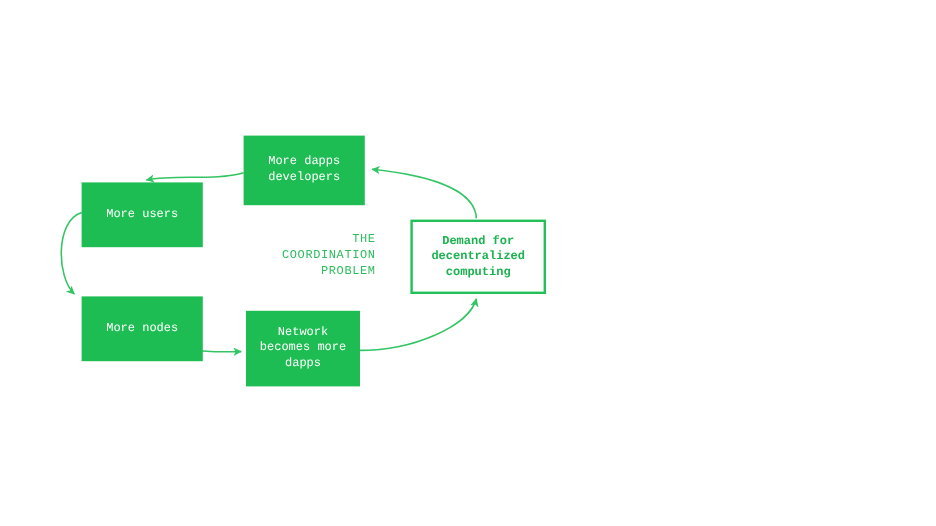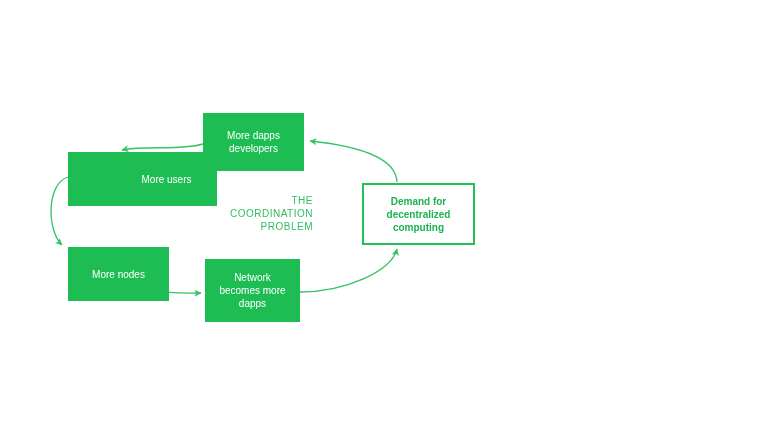--- a/index.html
+++ b/index.html
@@ -10,45 +10,44 @@
     --outline-box-border:#22c158;
     --outline-box-text:#1bb34f;
     --center-text:#2fbd5f;
   }
   html,body{margin:0;padding:0;background:#ffffff;}
   .canvas{
     position:relative;
     width:780px;height:438px;
     background:var(--background);
     overflow:hidden;
-    font-family:Liberation Sans, sans-serif;
+    font-family:Liberation Mono, monospace;
   }
   .edges{position:absolute;left:0;top:0;width:780px;height:438px;}
   .edge{stroke:var(--arrow);fill:none;stroke-width:1.3px;}
   .arrowhead-shape{fill:var(--arrow);stroke:none;}
   .node{
     position:absolute;
     display:flex;align-items:center;justify-content:center;
     text-align:center;
     font-size:10px;line-height:13px;
     white-space:pre-line;
   }
   .node.filled{
     background:var(--box-fill);
     color:var(--box-text);
   }
   .node.outlined{
     background:#ffffff;
     border:2px solid var(--outline-box-border);
     color:var(--outline-box-text);
     font-weight:bold;
-    margin-left:20px;
   }
   .node-dapps   {left:203px;top:113px;width:101px;height:58px;}
-  .node-users   {left:68px; top:152px;width:101px;height:54px;padding-left:48px;}
+  .node-users   {left:68px; top:152px;width:101px;height:54px;}
   .node-nodes   {left:68px; top:219px;width:101px;height:54px;margin-top:28px;}
   .node-network {left:205px;top:259px;width:95px; height:63px;}
   .node-demand  {left:342px;top:183px;width:113px;height:62px;box-sizing:border-box;}
   .center-label{
     position:absolute;
     left:193px;top:194px;width:120px;
     text-align:right;
     color:var(--center-text);
     font-size:10px;line-height:13px;
     letter-spacing:0.5px;

